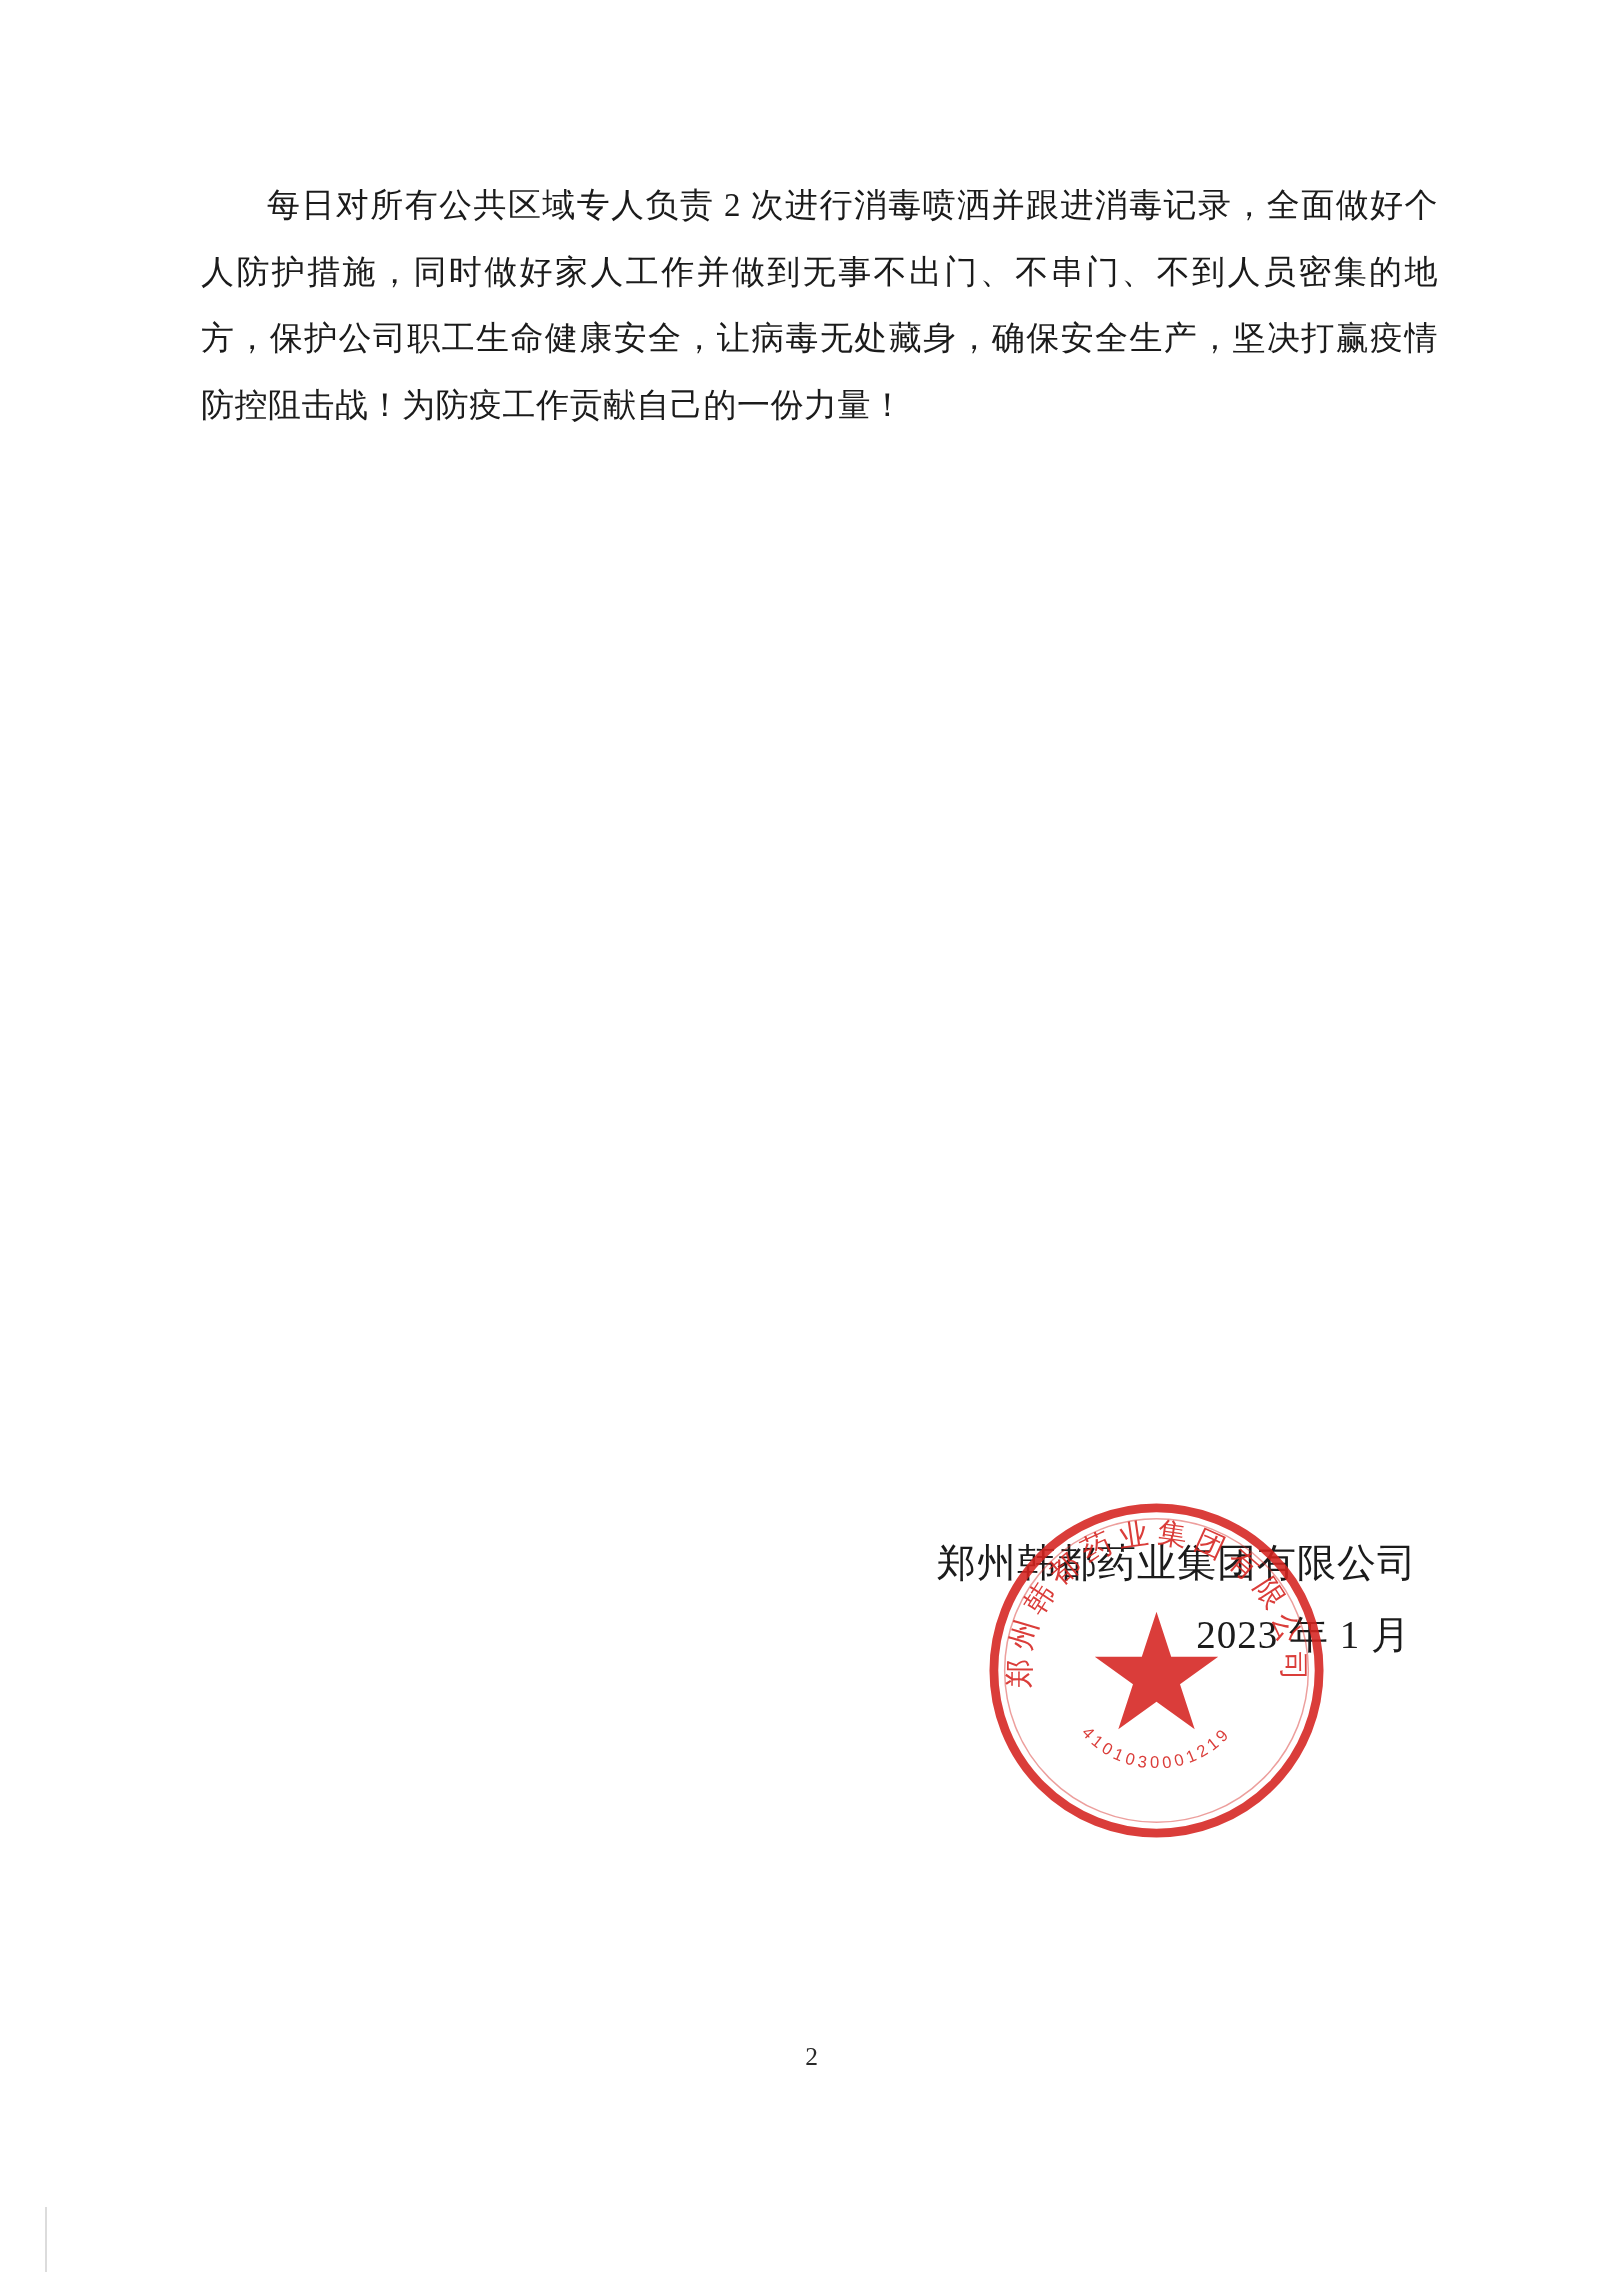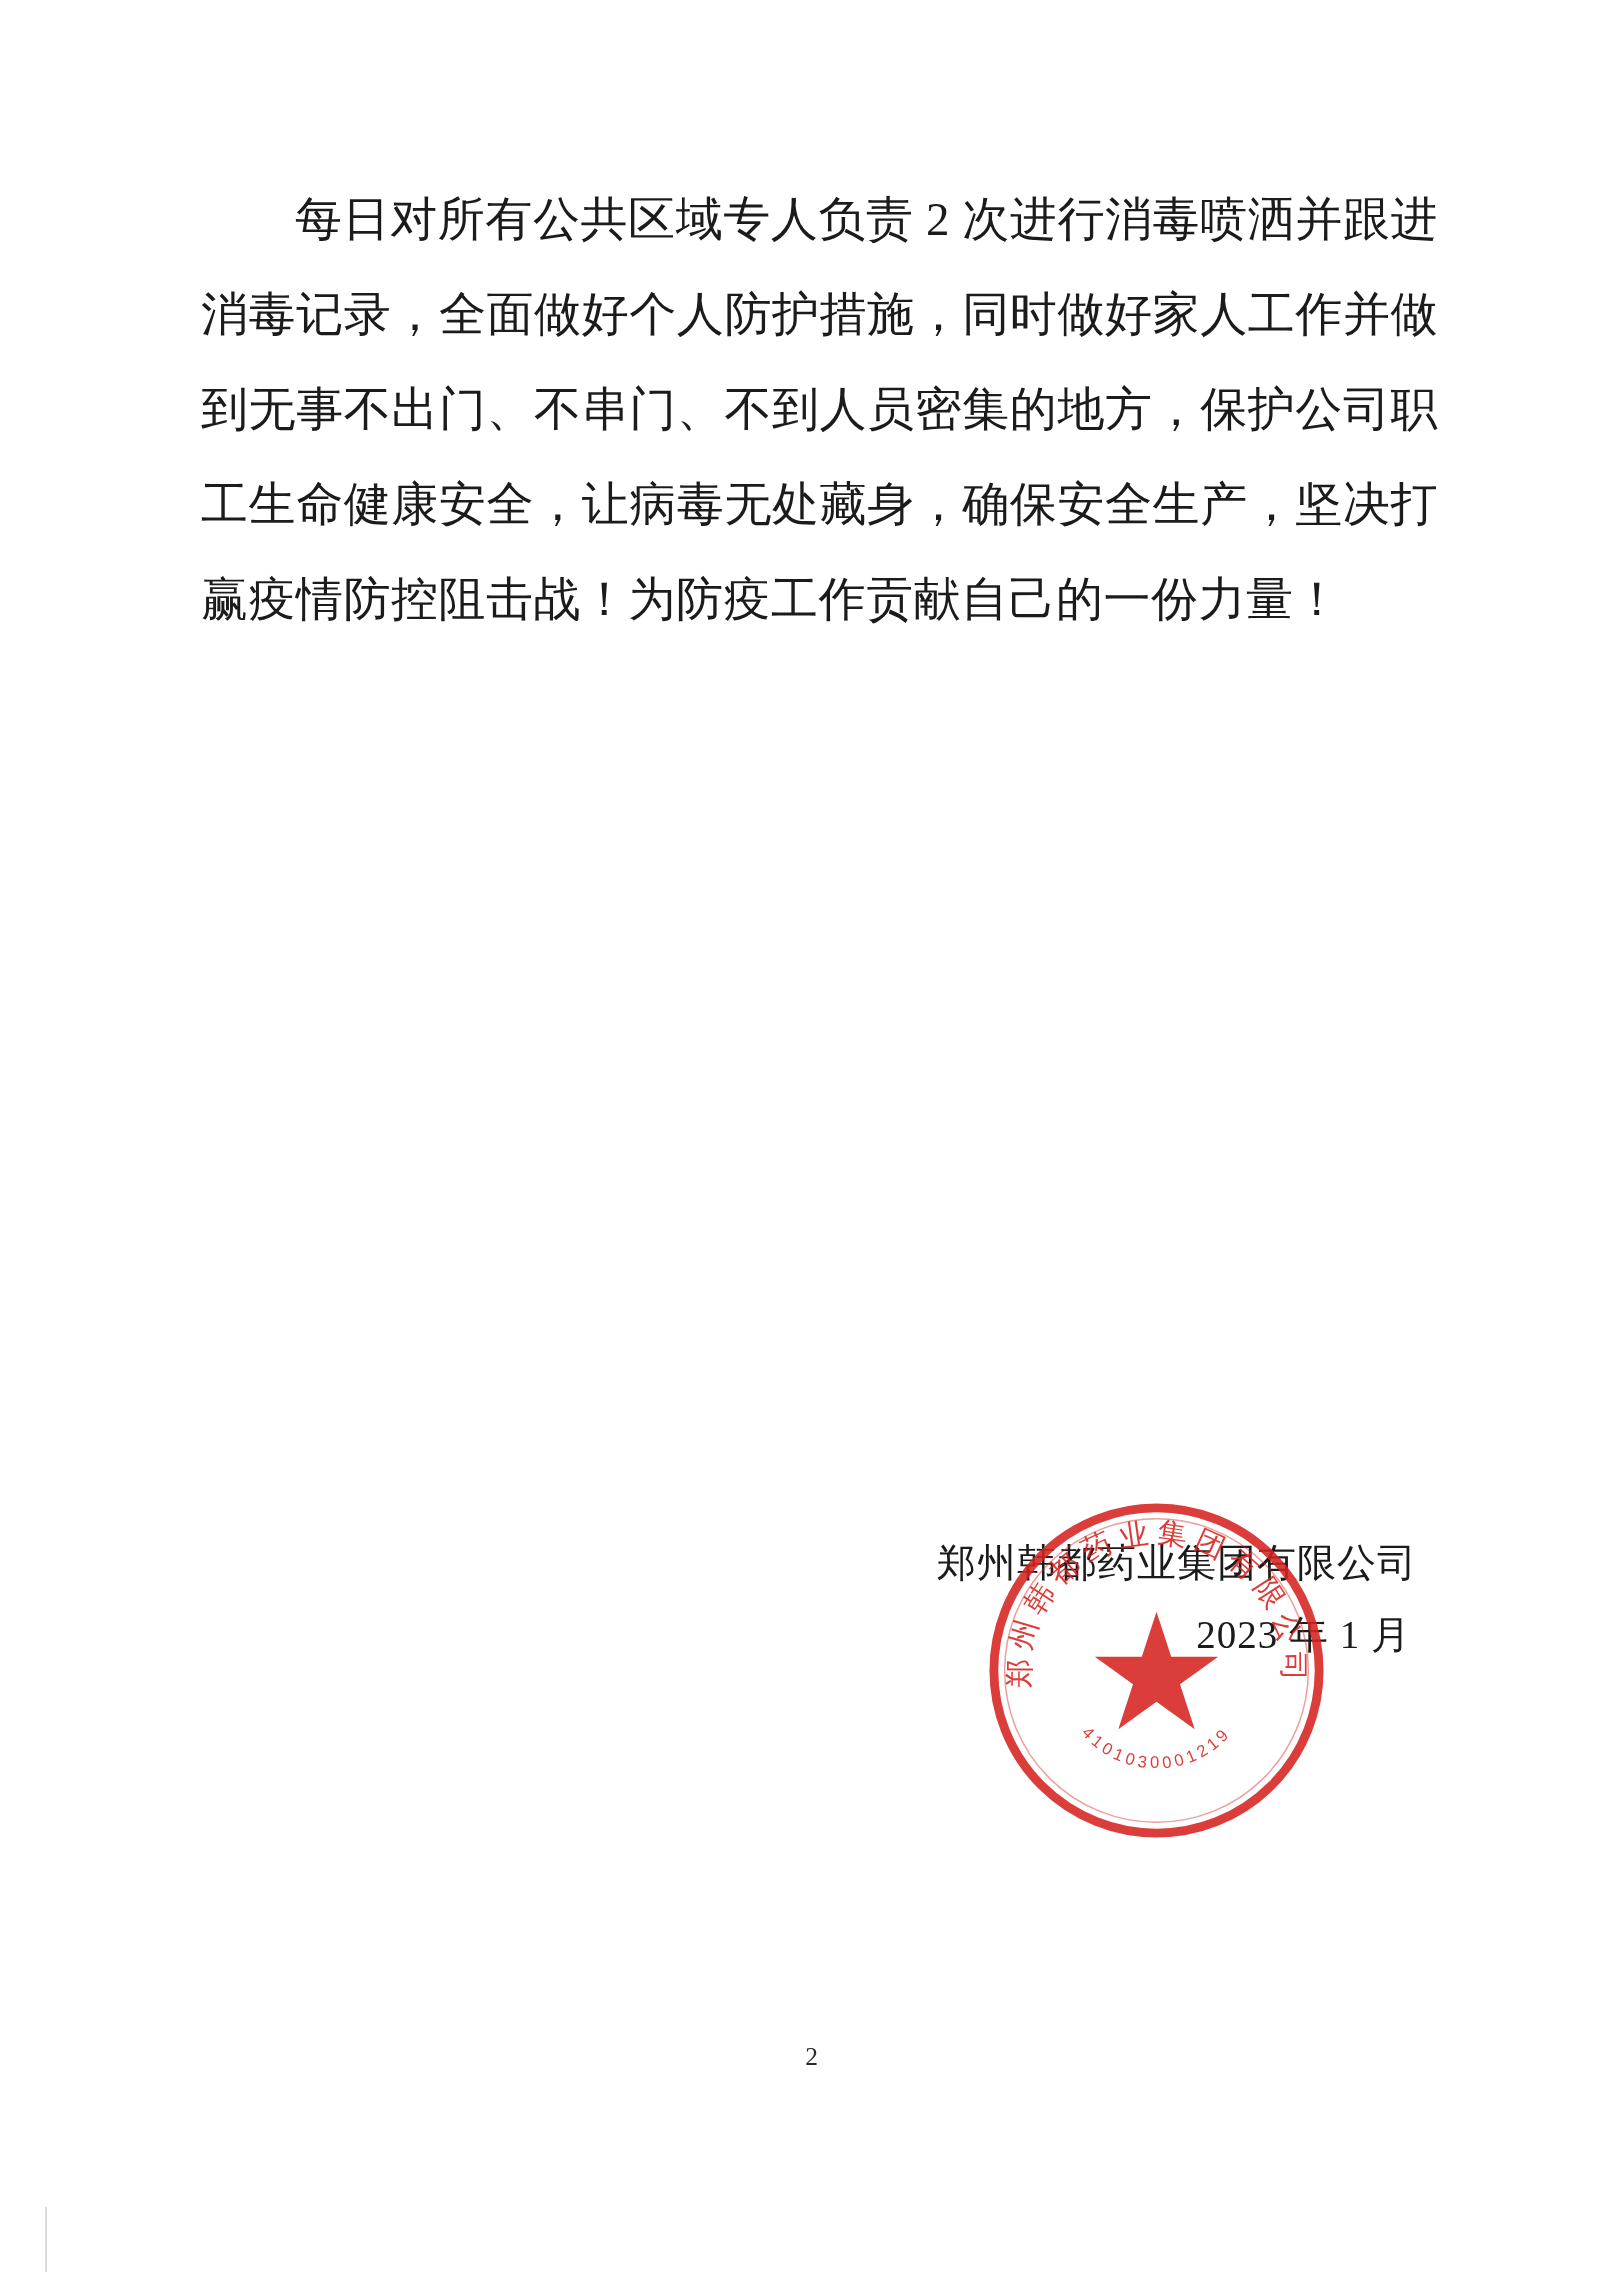--- a/index.html
+++ b/index.html
@@ -17,21 +17,21 @@
     background: #ffffff;
     overflow: hidden;
     box-sizing: border-box;
   }
   .body-text {
     position: absolute;
     left: 201px;
     top: 172px;
     width: 1237px;
     font-family: "Liberation Serif", serif;
-    font-size: 47px;
+    font-size: 33px;
     line-height: 2.02;
     color: #1b1b1b;
     text-align: justify;
     text-justify: inter-ideograph;
     letter-spacing: 0.5px;
   }
   .body-text p {
     margin: 0;
     text-indent: 2em;
   }

